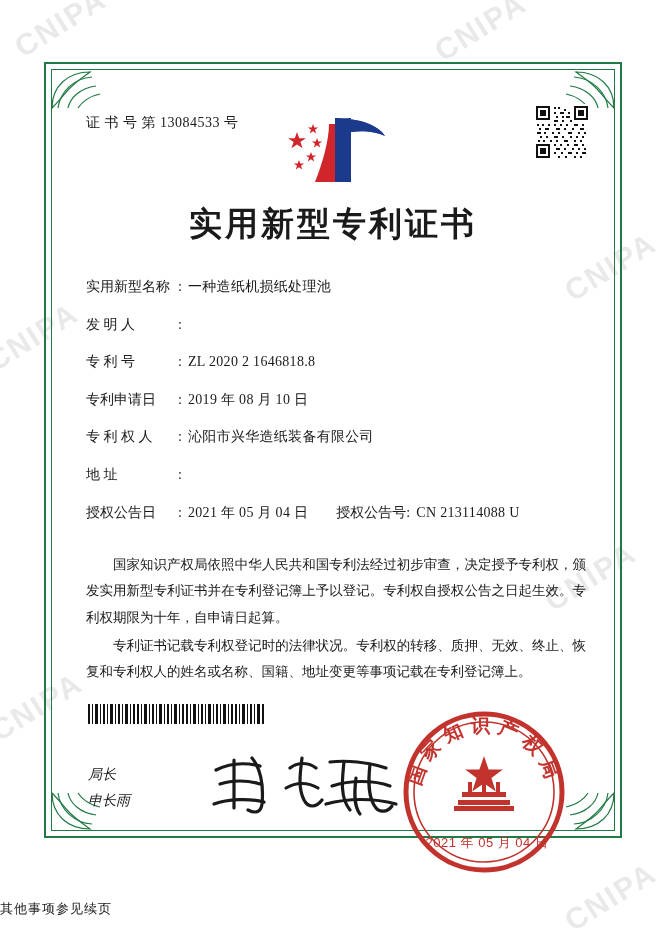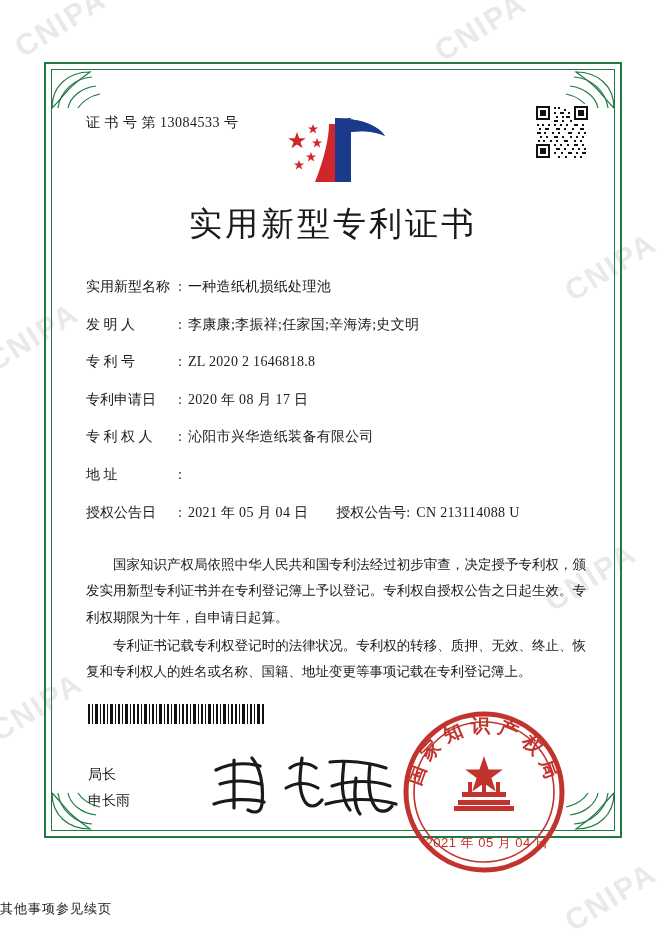--- a/index.html
+++ b/index.html
@@ -100,21 +100,21 @@
     height: 76px;
   }
 
   .doc-title {
     position: absolute;
     left: 0;
     right: 0;
     top: 140px;
     text-align: center;
     font-size: 33px;
-    font-weight: normal;
+    font-weight: bold;
     letter-spacing: 3px;
     font-family: "DejaVu Serif", "Liberation Serif", serif;
   }
 
   .fields {
     position: absolute;
     left: 42px;
     top: 215px;
     right: 36px;
     font-size: 14px;
@@ -165,20 +165,21 @@
     width: 178px;
     height: 20px;
   }
 
   .sig-block {
     position: absolute;
     left: 44px;
     top: 700px;
     font-size: 14px;
     line-height: 1.85;
+    font-style: italic;
   }
 
   .handwriting {
     position: absolute;
     left: 160px;
     top: 690px;
     width: 210px;
     height: 70px;
   }
 
@@ -387,33 +388,32 @@
 
     <div class="field-row">
       <span class="field-label">实用新型名称</span>
       <span class="field-colon">:</span>
       <span class="field-value">一种造纸机损纸处理池</span>
     </div>
 
     <div class="field-row">
       <span class="field-label">发  明  人</span>
       <span class="field-colon">:</span>
-      <span class="field-value">李康康;李振祥;任家国;辛海涛;史文明</span>
     </div>
 
     <div class="field-row">
       <span class="field-label">专 利 号</span>
       <span class="field-colon">:</span>
       <span class="field-value">ZL 2020 2 1646818.8</span>
     </div>
 
     <div class="field-row">
       <span class="field-label">专利申请日</span>
       <span class="field-colon">:</span>
-      <span class="field-value">2020 年 08 月 17 日</span>
+      <span class="field-value">2019 年 08 月 10 日</span>
     </div>
 
     <div class="field-row">
       <span class="field-label">专 利 权 人</span>
       <span class="field-colon">:</span>
       <span class="field-value">沁阳市兴华造纸装备有限公司</span>
     </div>
 
     <div class="field-row">
       <span class="field-label">地      址</span>

